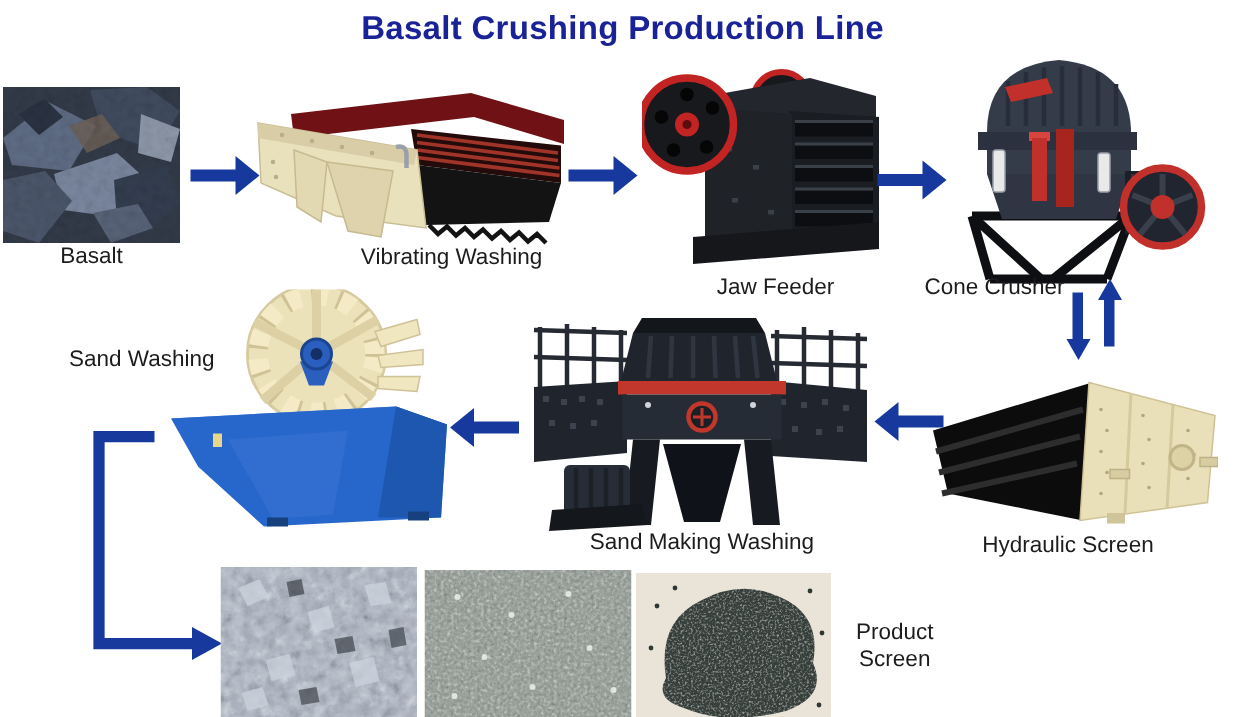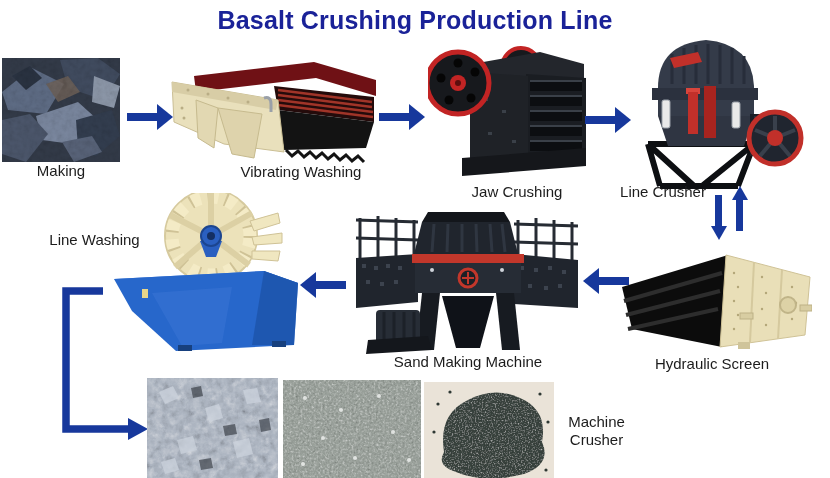--- a/index.html
+++ b/index.html
@@ -2,21 +2,21 @@
 <html style="--arrow: #17389c; --title-color: #1a2298; --label-color: #1c1c1c;"><head>
 <meta charset="utf-8">
 <style>
   html,body{margin:0;padding:0;background:#fff;}
   .stage{
     position:relative;width:830px;height:478px;background:#ffffff;overflow:hidden;
     font-family:"Liberation Sans","DejaVu Sans",sans-serif;
   }
   .title{
     position:absolute;top:6px;left:0;width:830px;margin:0;text-align:center;
-    font-size:25px;font-weight:bold;color:var(--title-color,#1a2298);letter-spacing:0.2px;
+    font-size:22px;font-weight:bold;color:var(--title-color,#1a2298);letter-spacing:0.2px;
   }
   .lbl{
     position:absolute;color:var(--label-color,#1c1c1c);font-size:15px;line-height:17px;text-align:center;
   }
   .node{position:absolute;margin:0;}
   .node svg{display:block;}
   
   .arr{position:absolute;}
   .arr .shaft{position:absolute;background:var(--arrow,#17389c);}
   .arr .head{position:absolute;width:0;height:0;}
@@ -78,21 +78,21 @@
       <polygon points="10,18 28,8 40,20 24,32" fill="#2a3342"></polygon>
       <polygon points="44,26 66,18 78,34 56,44" fill="#6e6258" opacity="0.85"></polygon>
       <polygon points="92,18 118,28 112,50 90,44" fill="#8e99ab"></polygon>
       <polygon points="34,58 76,44 96,62 70,86 40,82" fill="#7b88a0"></polygon>
       <polygon points="0,62 28,56 46,76 24,104 0,96" fill="#4c576c"></polygon>
       <polygon points="74,62 110,52 118,78 94,98 76,90" fill="#333e50"></polygon>
       <polygon points="60,84 90,78 100,94 72,104" fill="#59647a"></polygon>
       <rect width="118" height="104" filter="url(#fNoise)" opacity="0.4" style="mix-blend-mode:multiply"></rect>
     </svg>
   </figure>
-  <div class="lbl" style="left:2px;top:162px;width:118px">Making</div>
+  <div class="lbl" style="left:2px;top:162px;width:118px">Basalt</div>
 
   <div class="arr right" style="left:127px;top:104px">
     <span class="shaft"></span>
     <span class="head"></span>
   </div>
 
   <figure class="node" style="left:168px;top:60px">
     <svg width="212" height="105" viewBox="0 0 212 105">
       <polygon points="26,16 146,2 208,20 208,36 148,18 28,32" fill="#6f1115"></polygon>
       <polygon points="106,26 206,37 206,62 110,50" fill="#240b0b"></polygon>
@@ -159,21 +159,21 @@
         <circle cx="30" cy="19" r="4.5"></circle>
           <circle cx="13" cy="34" r="4.5"></circle>
           <circle cx="21" cy="56" r="4.5"></circle>
         <circle cx="43" cy="54" r="4.5"></circle>
           <circle cx="47" cy="28" r="4.5"></circle>
       </g>
       <circle cx="30" cy="39" r="8" fill="#c22424"></circle>
       <circle cx="30" cy="39" r="3" fill="#5c0e0e"></circle>
     </svg>
   </figure>
-  <div class="lbl" style="left:447px;top:183px;width:140px">Jaw Crushing</div>
+  <div class="lbl" style="left:447px;top:183px;width:140px">Jaw Feeder</div>
 
   <div class="arr right" style="left:585px;top:107px">
     <span class="shaft"></span>
     <span class="head"></span>
   </div>
 
   <figure class="node" style="left:632px;top:32px">
     <svg width="172" height="160" viewBox="0 0 172 160">
       <g stroke="#0d0f12" stroke-width="6" fill="none">
         <path d="M16,112 H122"></path>
@@ -209,21 +209,21 @@
         <line x1="143" y1="106" x2="143" y2="84"></line>
           <line x1="143" y1="106" x2="163" y2="98"></line>
         <line x1="143" y1="106" x2="158" y2="124"></line>
           <line x1="143" y1="106" x2="128" y2="124"></line>
         <line x1="143" y1="106" x2="123" y2="98"></line>
       </g>
       <circle cx="143" cy="106" r="8" fill="#c1302a"></circle>
     </svg>
   </figure>
   <div class="lbl" style="left:597px;top:183px;width:132px">
-    <div>Line Crusher</div>
+    <div>Cone Crusher</div>
   </div>
 
   <div class="arr down" style="left:711px;top:195px">
     <span class="shaft"></span>
     <span class="head"></span>
   </div>
   <div class="arr up" style="left:732px;top:186px">
     <span class="shaft"></span>
     <span class="head"></span>
   </div>
@@ -327,21 +327,21 @@
       <rect x="24" y="102" width="44" height="34" rx="4" fill="#272d36"></rect>
       <g stroke="#1c2128" stroke-width="3">
         <line x1="32" y1="104" x2="32" y2="134"></line>
           <line x1="42" y1="104" x2="42" y2="134"></line>
         <line x1="52" y1="104" x2="52" y2="134"></line>
           <line x1="62" y1="104" x2="62" y2="134"></line>
       </g>
       <polygon points="16,132 76,128 80,142 14,146" fill="#14171c"></polygon>
     </svg>
   </figure>
-  <div class="lbl" style="left:358px;top:353px;width:220px">Sand Making Machine</div>
+  <div class="lbl" style="left:358px;top:353px;width:220px">Sand Making Washing</div>
 
   <div class="arr left" style="left:300px;top:272px">
     <span class="shaft"></span>
     <span class="head"></span>
   </div>
 
   <figure class="node" style="left:112px;top:193px">
     <svg width="192" height="160" viewBox="0 0 192 160">
       <circle cx="99" cy="43" r="46" fill="#ece2ba" stroke="#d6ca9e" stroke-width="2"></circle>
       <circle cx="99" cy="43" r="39" fill="none" stroke="#f4ebc6" stroke-width="13" stroke-dasharray="11 7"></circle>
@@ -364,21 +364,21 @@
       <polygon points="2,86 152,78 186,90 36,98" fill="#4f85dd"></polygon>
       <polygon points="2,86 152,78 186,90 182,152 64,158 20,118" fill="#2767cb"></polygon>
       <polygon points="152,78 186,90 182,152 140,152" fill="#1d55ab" opacity="0.85"></polygon>
       <polygon points="40,100 120,94 110,150 70,153" fill="#3b76d6" opacity="0.5"></polygon>
       <rect x="30" y="96" width="6" height="9" fill="#e8d68a"></rect>
       <rect x="66" y="152" width="14" height="6" fill="#17407e"></rect>
       <rect x="160" y="148" width="14" height="6" fill="#17407e"></rect>
     </svg>
   </figure>
   <div class="lbl" style="left:27px;top:231px;width:135px">
-    <div>Line Washing</div>
+    <div>Sand Washing</div>
   </div>
 
   <svg style="position:absolute;left:58px;top:283px" width="95" height="165" viewBox="0 0 95 165">
     <path d="M45,8 L8,8 L8,146 L72,146" fill="none" stroke="#17389c" stroke-width="7.5"></path>
     <polygon points="70,135 90,146 70,157" fill="#17389c"></polygon>
   </svg>
 
   <figure class="node" style="left:147px;top:378px">
     <svg width="131" height="100" viewBox="0 0 131 100">
       <rect width="131" height="100" fill="#ffffff" filter="url(#fGravel1)"></rect>
@@ -421,17 +421,17 @@
         <circle cx="14" cy="22" r="1.6"></circle>
           <circle cx="116" cy="12" r="1.6"></circle>
           <circle cx="124" cy="40" r="1.6"></circle>
         <circle cx="10" cy="50" r="1.6"></circle>
           <circle cx="122" cy="88" r="1.6"></circle>
           <circle cx="26" cy="10" r="1.6"></circle>
       </g>
     </svg>
   </figure>
   <div class="lbl" style="left:549px;top:413px;width:95px;line-height:18px">
-    <div>Machine</div>
-    <div>Crusher</div>
+    <div>Product</div>
+    <div>Screen</div>
   </div>
 
 </div>
 
 </body></html>

